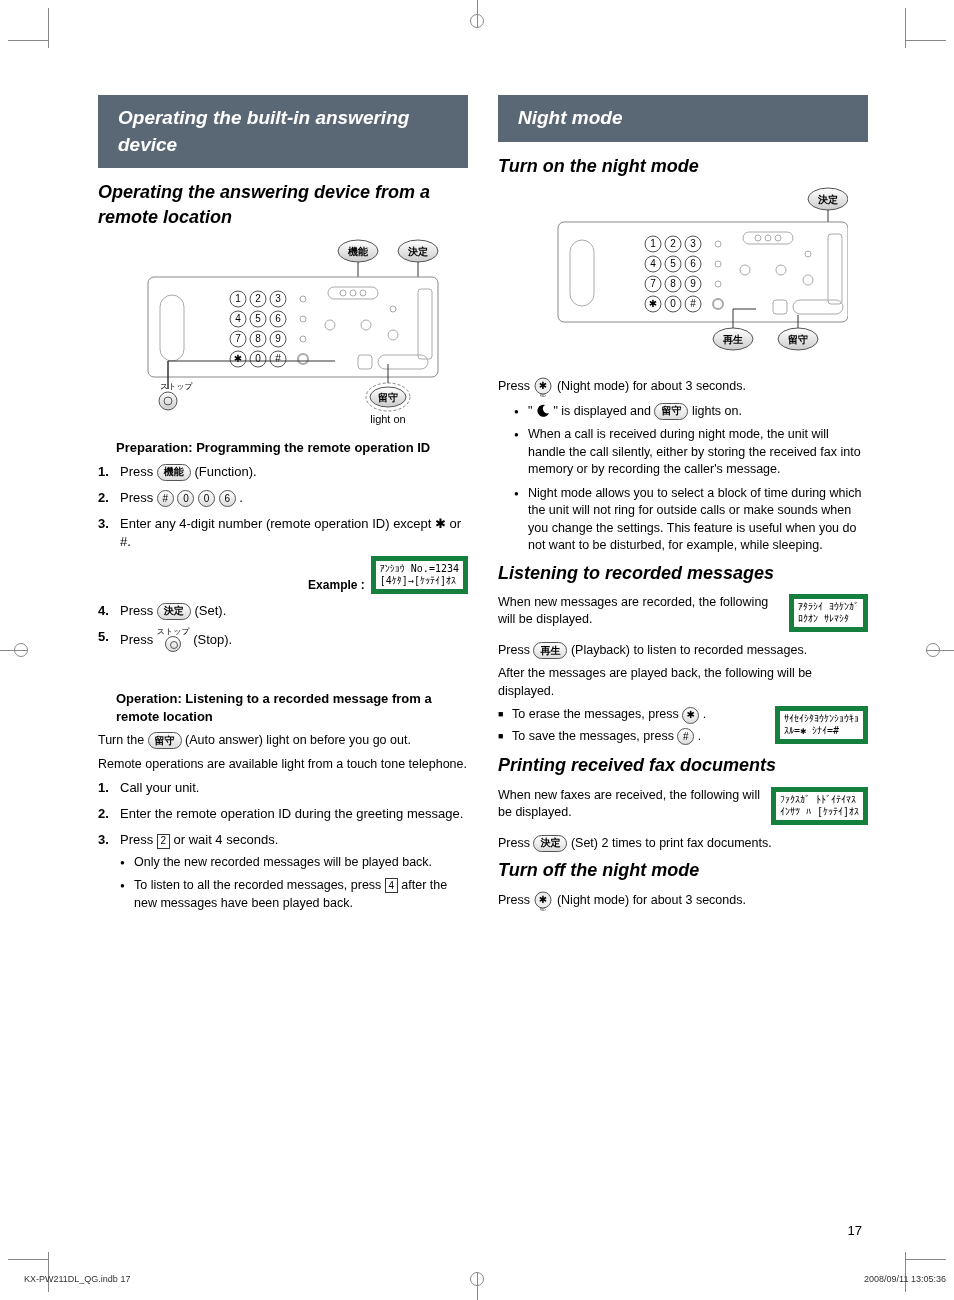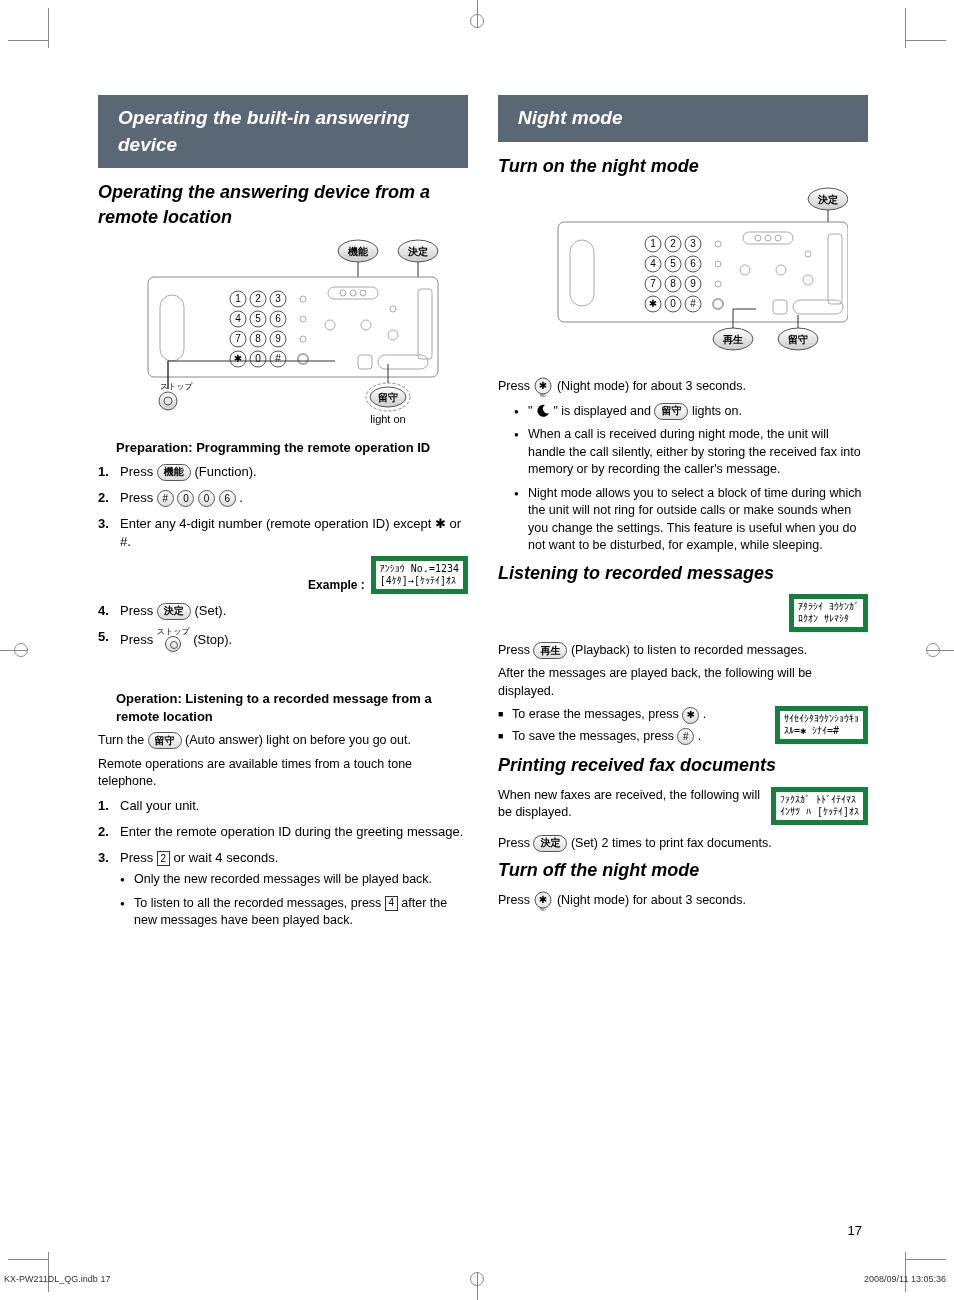--- a/index.html
+++ b/index.html
@@ -127,21 +127,21 @@
     font-family: monospace;
     font-size: 10px;
     padding: 2px 4px;
     display: inline-block;
     line-height: 1.2;
     white-space: pre;
   }
   .para { margin: 6px 0; font-size: 12.5px; }
   .footer-left {
     position: absolute;
-    left: 4px;
+    left: 24px;
     bottom: 14px;
     font-size: 9px;
     color: #333;
   }
   .footer-right {
     position: absolute;
     right: 8px;
     bottom: 14px;
     font-size: 9px;
     color: #333;
@@ -307,21 +307,21 @@
 
     <div style="height:18px"></div>
     <div class="h3" style="padding-left:0;">
       <div>Operation: Listening to a recorded message from a remote location</div>
     </div>
     <p class="para">
       <span>Turn the </span>
       <span class="key-oval">留守</span>
       <span> (Auto answer) light on before you go out.</span>
     </p>
-    <p class="para">Remote operations are available times from a touch tone telephone.</p>
+    <p class="para">Remote operations are available light from a touch tone telephone.</p>
     <ol class="numlist">
       <li>Call your unit.</li>
       <li>Enter the remote operation ID during the greeting message.</li>
       <li>
         <span>Press </span>
         <span class="key-box">2</span>
         <span> or wait 4 seconds.</span>
         <ul class="bullets">
           <li>Only the new recorded messages will be played back.</li>
           <li>
@@ -422,20 +422,21 @@
         <span> lights on.</span>
       </li>
       <li>When a call is received during night mode, the unit will handle the call silently, either by storing the received fax into memory or by recording the caller's message.</li>
       <li>Night mode allows you to select a block of time during which the unit will not ring for outside calls or make sounds when you change the settings. This feature is useful when you do not want to be disturbed, for example, while sleeping.</li>
     </ul>
 
     <div class="h2">Listening to recorded messages</div>
     <div class="clearfix">
       <span class="lcd float-lcd">ｱﾀﾗｼｲ ﾖｳｹﾝｶﾞ
 ﾛｸｵﾝ ｻﾚﾏｼﾀ</span>
+      <p class="para">When new messages are recorded, the following will be displayed.</p>
     </div>
     <p class="para">
       <span>Press </span>
       <span class="key-oval">再生</span>
       <span> (Playback) to listen to recorded messages.</span>
     </p>
     <p class="para">After the messages are played back, the following will be displayed.</p>
     <div class="clearfix">
       <span class="lcd float-lcd">ｻｲｾｲｼﾀﾖｳｹﾝｼｮｳｷｮ
 ｽﾙ=✱ ｼﾅｲ=#</span>

